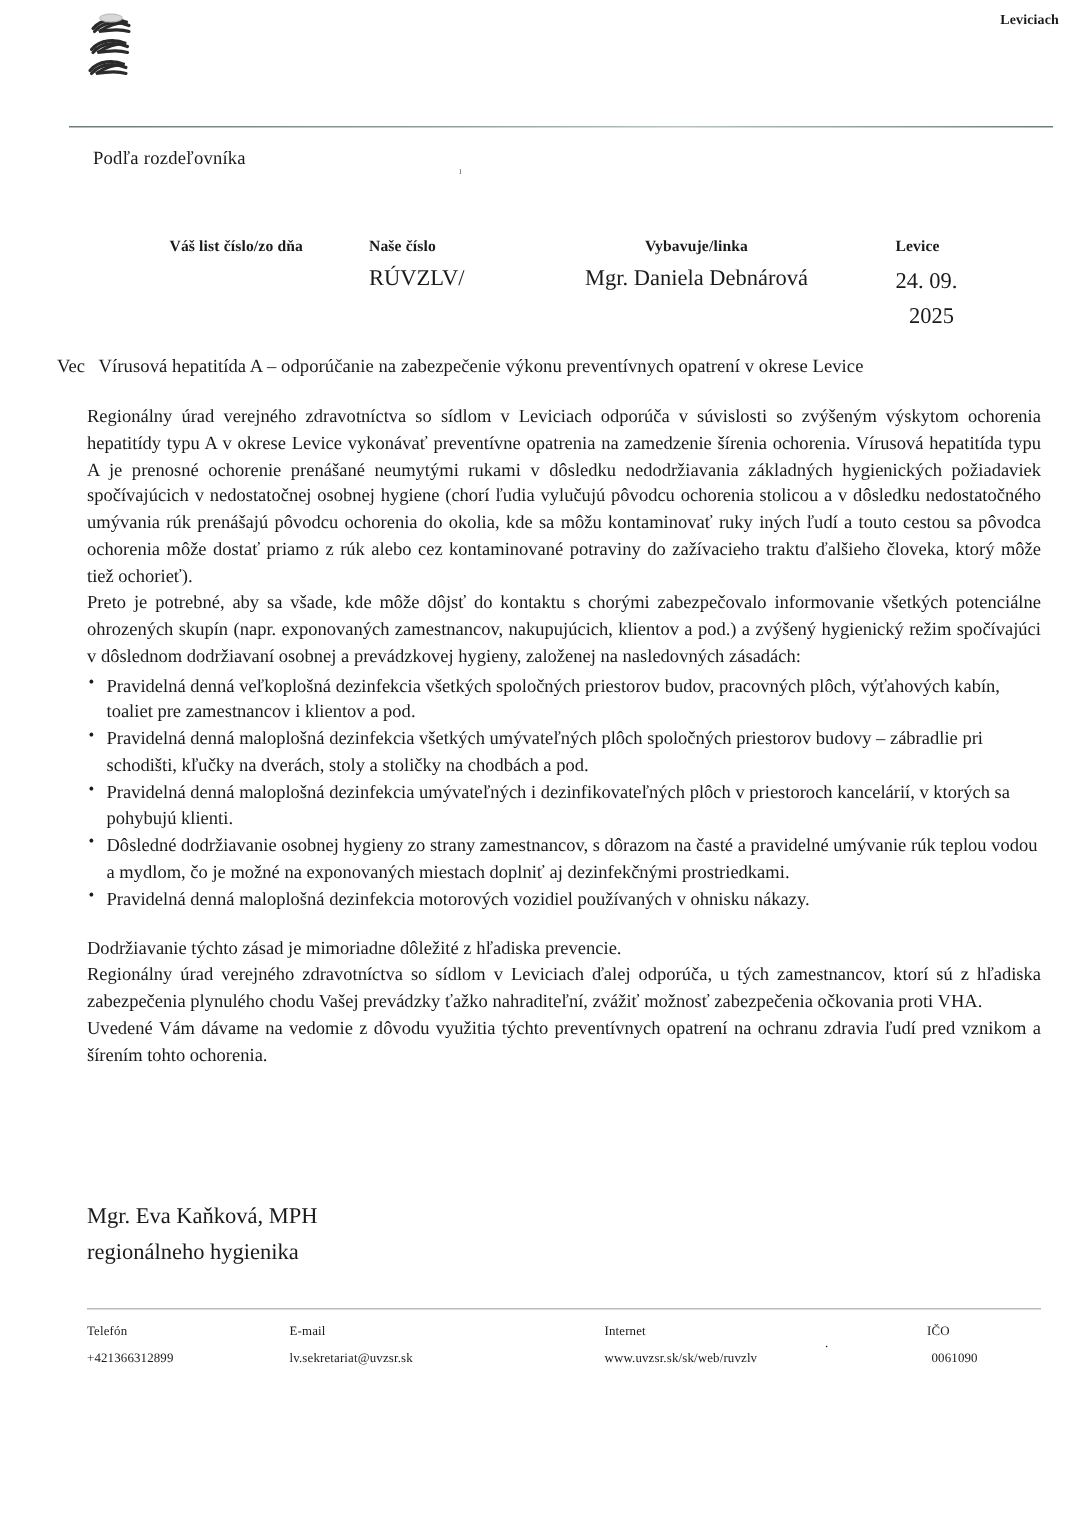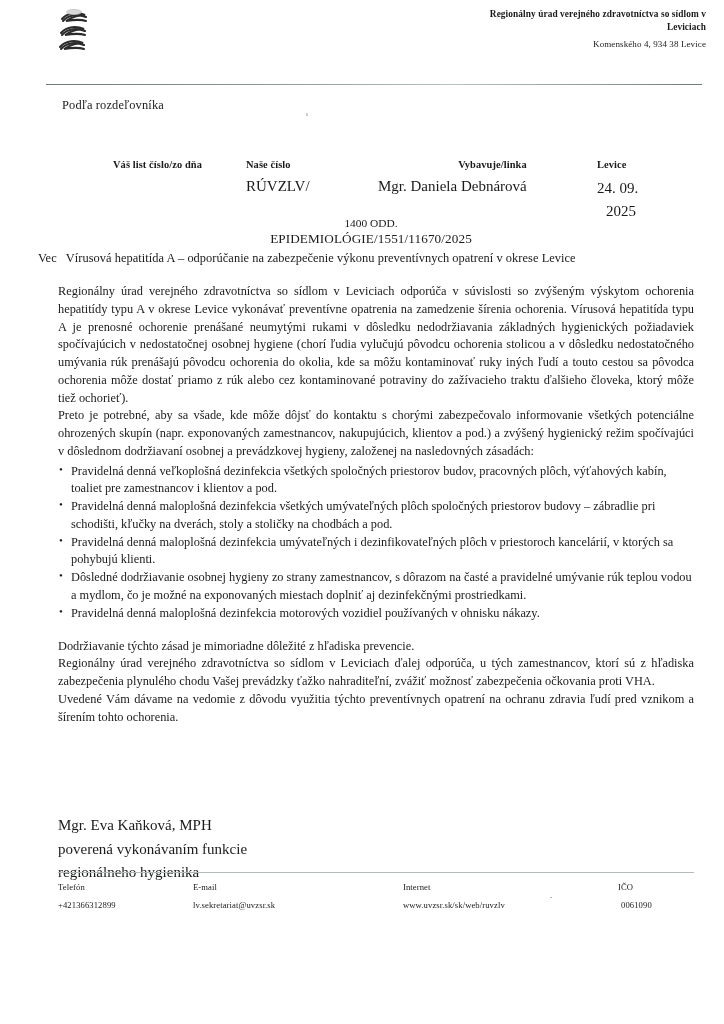--- a/index.html
+++ b/index.html
@@ -91,21 +91,21 @@
     white-space: nowrap;
   }
   .ref-val {
     font-size: 15px;
     margin-top: 8px;
     white-space: nowrap;
   }
   .ref-val.small { font-size: 15px; }
   .col-yourref { left: 113px; }
   .col-ourref  { left: 246px; text-align: left; }
-  .col-handler { left: 378px; text-align: right; }
+  .col-handler { left: 390px; text-align: center; }
   .col-place   { left: 597px; text-align: left; }
   .col-place .ref-val { margin-top: 7px; line-height: 1.55; }
   .col-place .ref-val .d2 { display: block; padding-left: 9px; }
 
   
   .filenum-lines {
     margin-top: -16px;
     text-align: center;
     padding-left: 18px;
   }
@@ -203,23 +203,21 @@
           <path d="M9 27 C 15 20, 25 20, 32 23 C 26 23, 19 25, 13 29 C 19 28, 27 27, 33 29"></path>
           <path d="M10 29 C 16 22, 26 22, 33 25"></path>
           <path d="M8 41 C 14 34, 24 34, 31 37 C 25 37, 18 39, 12 43 C 18 42, 26 41, 32 43"></path>
           <path d="M9 43 C 15 36, 25 36, 32 39"></path>
         </g>
         <ellipse cx="22" cy="6" rx="7.5" ry="2.6" fill="#d8d8d8" stroke="#bdbdbd" stroke-width="0.7"></ellipse>
       </svg>
     </div>
 
     <div class="org-block">
-      <div class="org-name">Regionálny úrad verejného zdravotníctva so sídlom v</div>
       <div class="org-name">Leviciach</div>
-      <div class="org-addr">Komenského 4, 934 38  Levice</div>
     </div>
   </div>
 
   <div class="head-rule"></div>
 
   <div class="addressee">Podľa rozdeľovníka</div>
   <div class="stray-mark">ı</div>
 
   <div class="refrow">
 
@@ -240,24 +238,20 @@
 
     <div class="ref-col col-place">
       <div class="ref-head">Levice</div>
       <div class="ref-val small">
         <span>24. 09.</span>
         <span class="d2">2025</span>
       </div>
     </div>
   </div>
 
-  <div class="filenum-lines">
-    <div class="filenum-1">1400 ODD.</div>
-    <div class="filenum-2">EPIDEMIOLÓGIE/1551/11670/2025</div>
-  </div>
 
   <div class="subject">
     <span class="veclabel">Vec</span><span>Vírusová hepatitída A – odporúčanie na zabezpečenie výkonu preventívnych opatrení v okrese Levice</span>
   </div>
 
   <div class="body">
 
     <p>Regionálny úrad verejného zdravotníctva so sídlom v Leviciach odporúča v súvislosti so zvýšeným výskytom ochorenia hepatitídy typu A v okrese Levice vykonávať preventívne opatrenia na zamedzenie šírenia ochorenia. Vírusová hepatitída typu A je prenosné ochorenie prenášané neumytými rukami v dôsledku nedodržiavania základných hygienických požiadaviek spočívajúcich v nedostatočnej osobnej hygiene (chorí ľudia vylučujú pôvodcu ochorenia stolicou a v dôsledku nedostatočného umývania rúk prenášajú pôvodcu ochorenia do okolia, kde sa môžu kontaminovať ruky iných ľudí a touto cestou sa pôvodca ochorenia môže dostať priamo z rúk alebo cez kontaminované potraviny do zažívacieho traktu ďalšieho človeka, ktorý môže tiež ochorieť).</p>
 
     <p class="para-gap">Preto je potrebné, aby sa všade, kde môže dôjsť do kontaktu s chorými zabezpečovalo informovanie všetkých potenciálne ohrozených skupín (napr. exponovaných zamestnancov, nakupujúcich, klientov a pod.) a zvýšený hygienický režim spočívajúci v dôslednom dodržiavaní osobnej a prevádzkovej hygieny, založenej na nasledovných zásadách:</p>
@@ -286,21 +280,20 @@
     </ul>
 
     <div class="closing">
       <p>Dodržiavanie týchto zásad je mimoriadne dôležité z hľadiska prevencie.</p>
       <p class="indent2">Regionálny úrad verejného zdravotníctva so sídlom v Leviciach ďalej odporúča, u tých zamestnancov, ktorí sú z hľadiska zabezpečenia plynulého chodu Vašej prevádzky ťažko nahraditeľní, zvážiť možnosť zabezpečenia očkovania proti VHA.</p>
       <p class="indent2">Uvedené Vám dávame na vedomie z dôvodu využitia týchto preventívnych opatrení na ochranu zdravia ľudí pred vznikom a šírením tohto ochorenia.</p>
     </div>
 
     <div class="signature">
       <div>Mgr. Eva Kaňková, MPH</div>
-      <div>poverená vykonávaním funkcie</div>
       <div>regionálneho hygienika</div>
     </div>
   </div>
 
   <div class="footer">
     <div class="foot-rule"></div>
     <div class="foot-grid">
 
       <div class="foot-col fc-phone">
         <div class="foot-label">Telefón</div>

